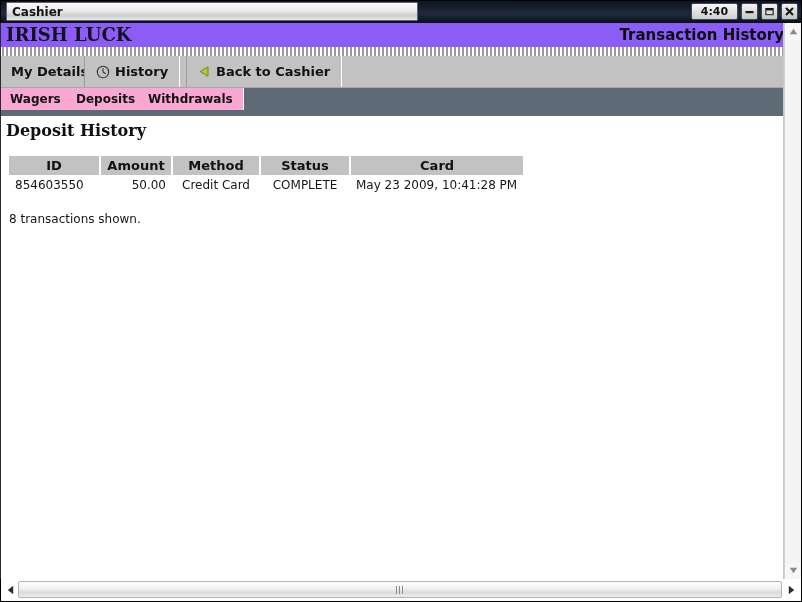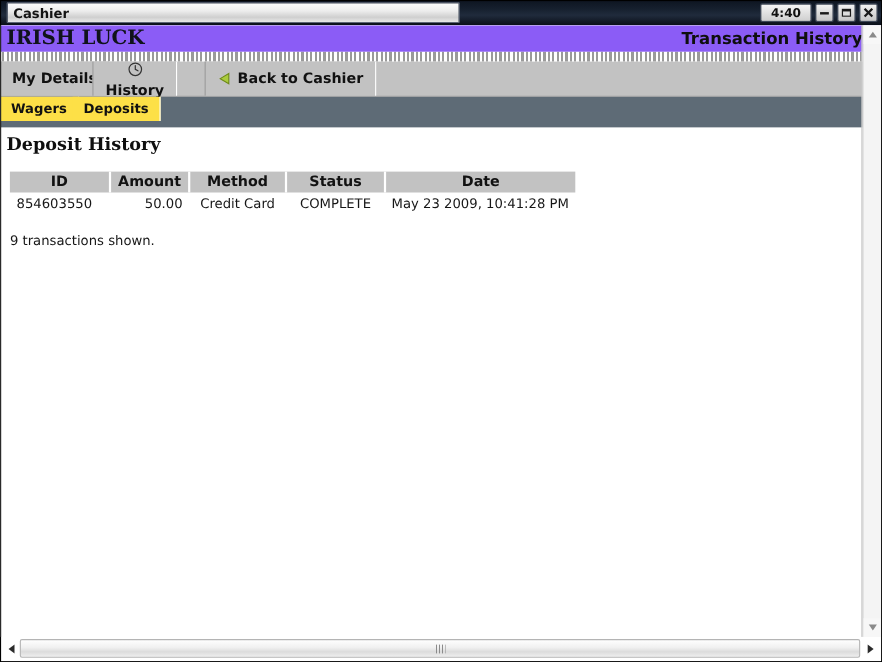--- a/index.html
+++ b/index.html
@@ -166,21 +166,21 @@
     background: #5e6b76;
   }
   .subtab {
     position: absolute;
     top: 0;
     height: 22px;
     display: flex;
     align-items: center;
     padding: 0 10px;
     box-sizing: border-box;
-    background: #fde047;
+    background: #f9a8d4;
     border-right: 1px solid #ffffff;
     font-family: "DejaVu Sans", sans-serif;
     font-weight: bold;
     font-size: 12px;
     color: #111111;
     white-space: nowrap;
   }
 
   
   #body {
@@ -370,21 +370,21 @@
     </div>
 
     <div id="stripes"></div>
 
     <div id="tabstrip">
 
       <div class="tab" style="left:0px;">
         <span>My Details</span>
       </div>
 
-      <div class="tab" style="left:84px;flex-direction:column;">
+      <div class="tab" style="left:84px;">
         <span style="display:flex;">
           <svg width="14" height="14" viewBox="0 0 14 14">
             <circle cx="7" cy="7" r="5.7" fill="none" stroke="#333333" stroke-width="1.1"></circle>
             <path d="M7 3.6 L7 7 L9.4 8.4" stroke="#333333" stroke-width="1.1" fill="none" stroke-linecap="round"></path>
           </svg>
         </span>
         <span>History</span>
       </div>
 
       <div class="tab" style="left:167px;margin-left:19px;">
@@ -397,48 +397,51 @@
       </div>
     </div>
 
     <div id="subband">
       <div class="subtab" style="left:0px;">
         <span>Wagers</span>
       </div>
       <div class="subtab" style="left:66px;">
         <span>Deposits</span>
       </div>
+      <div class="subtab" style="left:138px;">
+        <span>Withdrawals</span>
+      </div>
     </div>
 
     <div id="body">
 
       <div id="section-title">Deposit History</div>
 
       <table id="txn-table">
         <thead>
           <tr>
             <th class="col-id">ID</th>
             <th class="col-amount">Amount</th>
             <th class="col-method">Method</th>
             <th class="col-status">Status</th>
-            <th class="col-date">Date</th>
+            <th class="col-date">Card</th>
           </tr>
         </thead>
         <tbody>
           <tr>
             <td class="col-id">854603550</td>
             <td class="col-amount">50.00</td>
             <td class="col-method">Credit Card</td>
             <td class="col-status">COMPLETE</td>
             <td class="col-date">May 23 2009, 10:41:28 PM</td>
           </tr>
         </tbody>
       </table>
 
-      <div id="txn-count">9 transactions shown.</div>
+      <div id="txn-count">8 transactions shown.</div>
     </div>
   </div>
 
   <div id="vscroll">
     <div id="vscroll-up">
       <svg width="9" height="7" viewBox="0 0 9 7">
         <polygon points="4.5,0.8 8.2,6.2 0.8,6.2" fill="#8a8a8a"></polygon>
       </svg>
     </div>
     <div id="vscroll-down">

